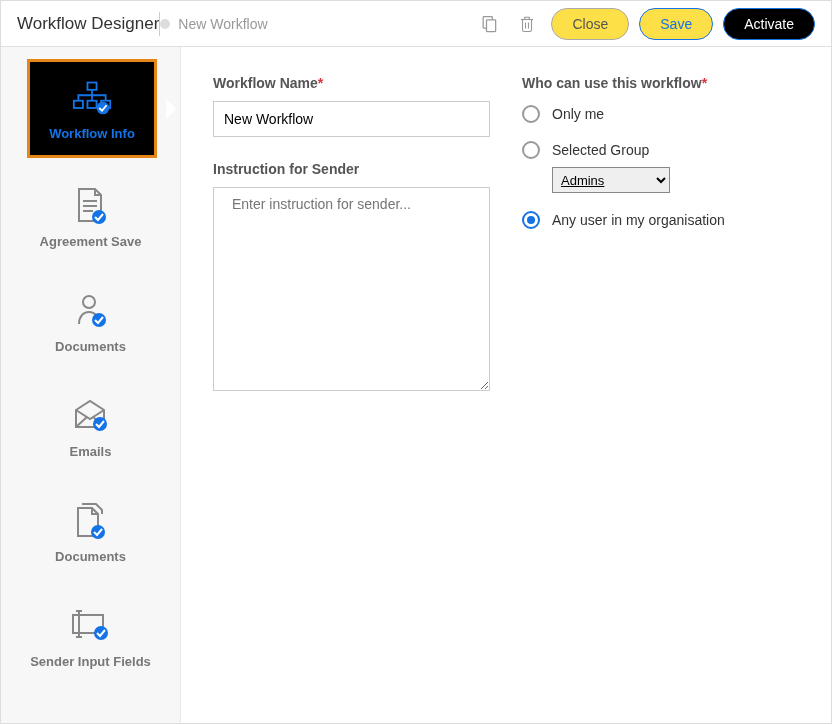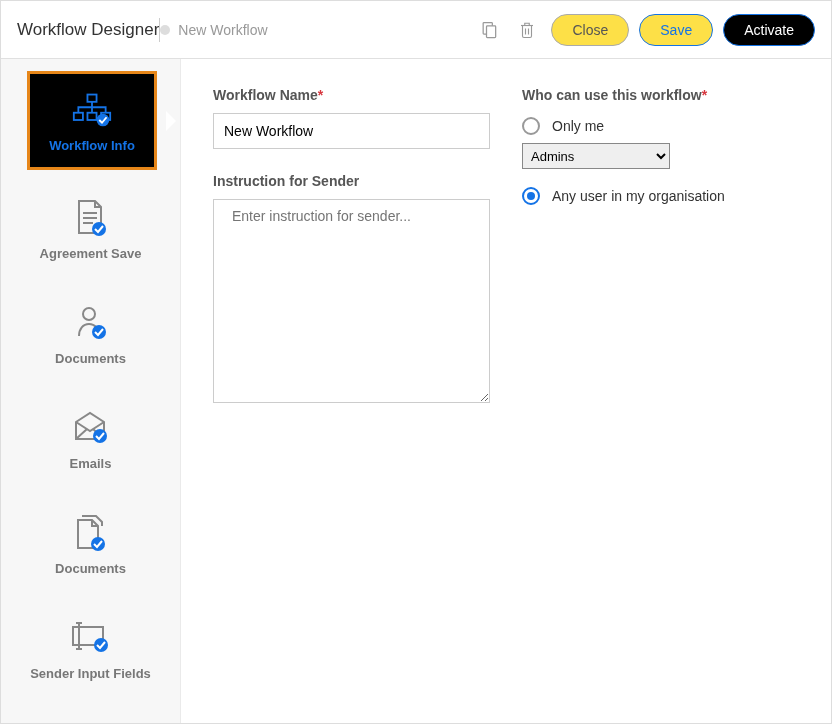--- a/index.html
+++ b/index.html
@@ -1,20 +1,20 @@
 <!DOCTYPE html>
 <html><head>
   <meta charset="utf-8">
   <style>
     * { box-sizing: border-box; margin: 0; padding: 0; }
     body { font-family: -apple-system, BlinkMacSystemFont, "Segoe UI", Arial, sans-serif; font-size: 14px; color: #333; background: #fff; }
     .app { width: 832px; height: 724px; display: flex; flex-direction: column; border: 1px solid #ddd; box-shadow: 4px 4px 8px rgba(0,0,0,0.2); }
     
     
-    .header { height: 58px; display: flex; align-items: center; padding: 0 16px; border-bottom: 1px solid #e0e0e0; }
+    .header { height: 46px; display: flex; align-items: center; padding: 0 16px; border-bottom: 1px solid #e0e0e0; }
     .header-title { font-size: 17px; font-weight: 400; color: #333; }
     .header-divider { width: 1px; height: 24px; background: #ccc; }
     .header-breadcrumb { display: flex; align-items: center; gap: 8px; color: #999; font-size: 14px; }
     .header-breadcrumb .dot { width: 10px; height: 10px; border-radius: 50%; background: #ddd; }
     .header-spacer { flex: 1; }
     .header-actions { display: flex; align-items: center; gap: 10px; }
     .icon-btn { width: 28px; height: 28px; display: flex; align-items: center; justify-content: center; color: #999; cursor: pointer; background: none; border: none; }
     .btn { height: 32px; padding: 0 20px; border-radius: 16px; font-size: 14px; cursor: pointer; background: #fde047; border: 1px solid #aaa; color: #555; }
     .btn-primary-outline { border: 1px solid #1473e6; color: #1473e6; }
     .btn-primary { background: #000000; border: 1px solid #1473e6; color: #fff; }
@@ -39,21 +39,21 @@
     .req { color: #d7373f; }
     .text-input { width: 100%; height: 36px; border: 1px solid #ccc; padding: 0 10px; font-size: 14px; margin-bottom: 24px; }
     .textarea { width: 100%; height: 204px; border: 1px solid #ccc; padding: 8px 18px; font-size: 14px; resize: both; font-family: inherit; }
     
     .radio-group { display: flex; flex-direction: column; gap: 18px; margin-top: 14px; }
     .radio-row { display: flex; align-items: center; gap: 12px; }
     .radio { width: 18px; height: 18px; border: 2px solid #999; border-radius: 50%; display: inline-flex; align-items: center; justify-content: center; cursor: pointer; flex-shrink: 0; }
     .radio.checked { border-color: #1473e6; }
     .radio.checked::after { content: ""; width: 8px; height: 8px; border-radius: 50%; background: #1473e6; }
     .radio-label { font-size: 14px; color: #333; cursor: pointer; }
-    .select { width: 148px; height: 26px; border: 1px solid #888; font-size: 13px; margin-top: -10px; padding: 0 4px; }
+    .select { width: 118px; height: 26px; border: 1px solid #888; font-size: 13px; margin-left: 30px; margin-top: -10px; padding: 0 4px; text-decoration: underline; }
   </style>
 </head>
 <body>
 
 <div class="app">
 
   <div class="header">
     <div class="header-title">Workflow Designer</div>
     <div class="header-divider"></div>
     <div class="header-breadcrumb">
@@ -195,20 +195,24 @@
           <span>Who can use this workflow</span><span class="req">*</span>
         </label>
 
         <div class="radio-group">
 
           <div class="radio-row">
             <span class="radio"></span>
             <span class="radio-label">Only me</span>
           </div>
 
+          <div class="radio-row">
+            <span class="radio"></span>
+            <span class="radio-label">Selected Group</span>
+          </div>
           <select class="select">
             <option>Admins</option>
           </select>
 
           <div class="radio-row">
             <span class="radio checked"></span>
             <span class="radio-label">Any user in my organisation</span>
           </div>
 
         </div>

